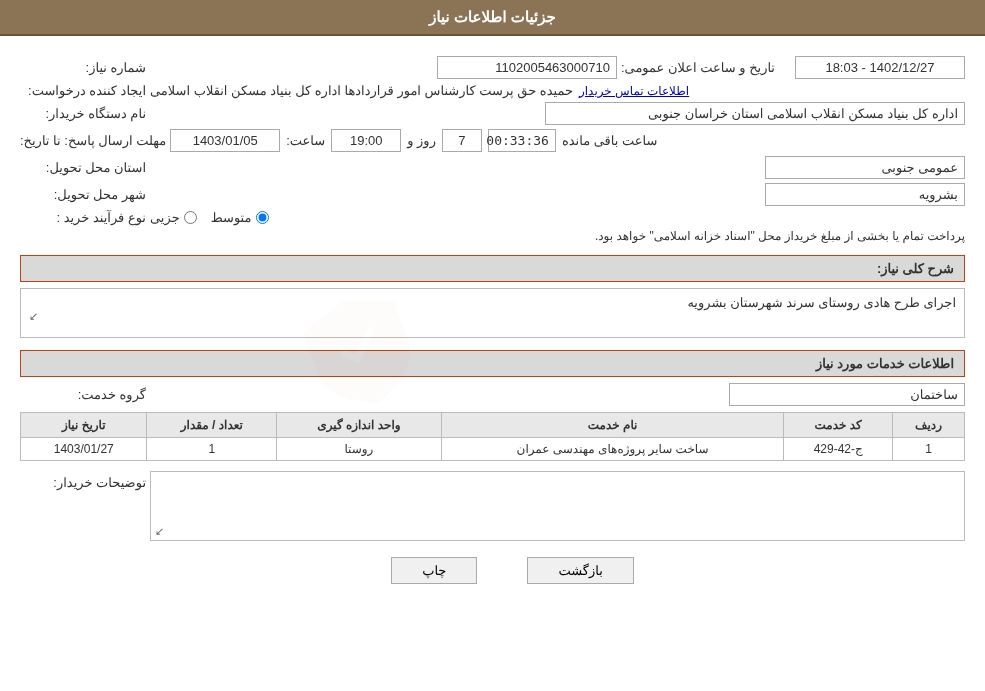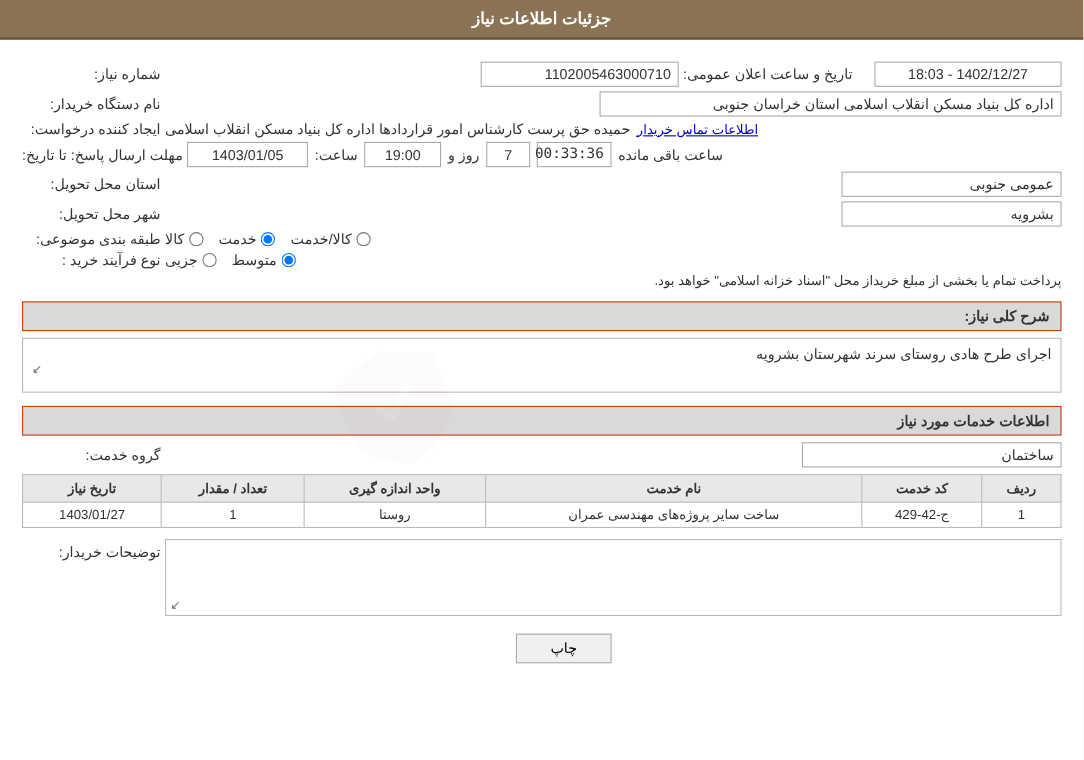--- a/index.html
+++ b/index.html
@@ -140,31 +140,31 @@
     <div class="info-row" style="margin-top:10px;">
       <span class="info-label">شماره نیاز:</span>
       <span class="info-value">
         <span class="input-box input-small" style="width:180px;">1102005463000710</span>
       </span>
       <span style="margin-right:20px; margin-left:4px; white-space:nowrap;">تاریخ و ساعت اعلان عمومی:</span>
       <span class="input-box" style="width:170px; text-align:center;">1402/12/27 - 18:03</span>
     </div>
 
     <div class="info-row">
-      <span class="info-label">نام دستگاه خریدار:</span>
-      <span class="info-value">
-        <span class="input-box" style="width:420px;">اداره کل بنیاد مسکن انقلاب اسلامی استان خراسان جنوبی</span>
-      </span>
-    </div>
-
-    <div class="info-row">
       <span class="info-label">ایجاد کننده درخواست:</span>
       <span class="info-value" style="display:flex; align-items:center; flex-direction:row-reverse; gap:6px;">
         <span style="color:#333;">حمیده حق پرست کارشناس امور قراردادها اداره کل بنیاد مسکن انقلاب اسلامی</span>
         <span class="link-blue" style="font-size:12px;">اطلاعات تماس خریدار</span>
+      </span>
+    </div>
+
+    <div class="info-row">
+      <span class="info-label">نام دستگاه خریدار:</span>
+      <span class="info-value">
+        <span class="input-box" style="width:420px;">اداره کل بنیاد مسکن انقلاب اسلامی استان خراسان جنوبی</span>
       </span>
     </div>
 
     <div class="info-row" style="align-items:center;">
       <span class="info-label">مهلت ارسال پاسخ: تا تاریخ:</span>
       <span class="info-value">
         <span style="display:flex; align-items:center; gap:6px; flex-direction:row-reverse; flex-wrap:wrap;">
           <span class="input-box" style="width:110px; text-align:center;">1403/01/05</span>
           <span>ساعت:</span>
           <span class="input-box" style="width:70px; text-align:center;">19:00</span>
@@ -183,39 +183,20 @@
       </span>
     </div>
 
     <div class="info-row">
       <span class="info-label">شهر محل تحویل:</span>
       <span class="info-value">
         <span class="input-box" style="width:200px;">بشرویه</span>
       </span>
     </div>
 
-    <div class="info-row">
-      <span class="info-label">طبقه بندی موضوعی:</span>
-      <span class="info-value">
-        <span class="radio-group">
-          <span class="radio-item">
-            <span>کالا</span>
-            <input type="radio" name="category" value="kala" style="">
-          </span>
-          <span class="radio-item">
-            <span>خدمت</span>
-            <input type="radio" name="category" value="khadamat" checked="" style="">
-          </span>
-          <span class="radio-item">
-            <span>کالا/خدمت</span>
-            <input type="radio" name="category" value="kala_khadamat" style="">
-          </span>
-        </span>
-      </span>
-    </div>
 
     <div class="info-row" style="align-items:flex-start;">
       <span class="info-label">نوع فرآیند خرید :</span>
       <span class="info-value">
         <span style="display:flex; flex-direction:column; gap:4px;">
           <span class="radio-group">
             <span class="radio-item">
               <span>جزیی</span>
               <input type="radio" name="process" value="jozvi" style="">
             </span>
@@ -282,16 +263,17 @@
       <span class="info-label" style="padding-top:4px;">توضیحات خریدار:</span>
       <span class="info-value">
         <div style="border:1px solid #bbb; background:#fff; width:100%; min-height:70px; text-align:right; padding:4px 6px; position:relative;">
           <span style="color:#666; font-size:11px; position:absolute; bottom:2px; left:4px;">↙</span>
         </div>
       </span>
     </div>
 
     <div class="bottom-buttons">
       <button class="btn btn-print">چاپ</button>
+      <button class="btn btn-back">بازگشت</button>
     </div>
 
   </div>
 </div>
 
 </body></html>

